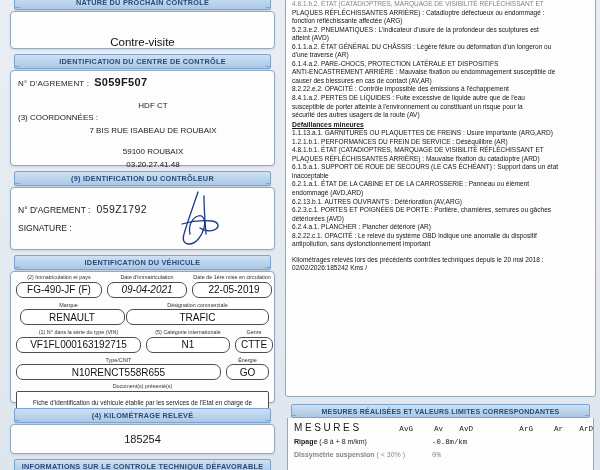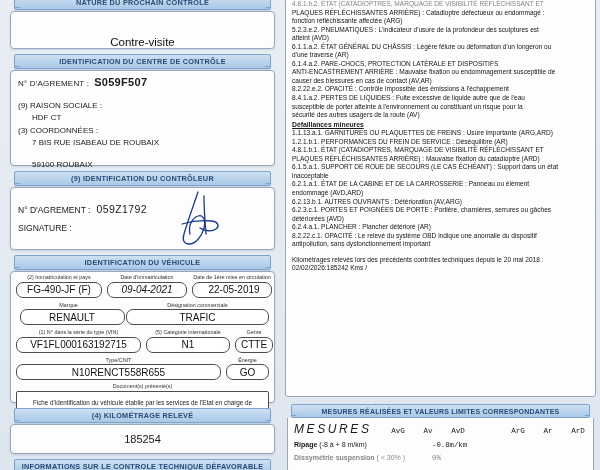--- a/index.html
+++ b/index.html
@@ -100,21 +100,21 @@
     line-height: 12.5px;
   }
   .kv-row { display: flex; align-items: baseline; }
   .kv-label { letter-spacing: .2px; }
   .kv-strong {
     font-size: 11px;
     font-weight: bold;
     letter-spacing: .3px;
     margin-left: 5px;
   }
-  .indent { padding-left: 14px; }
+  .indent { padding-left: 14px; text-align: center; }
   .gap-line { height: 9px; }
 
   .controleur-card {
     height: 63px;
     padding: 12px 0 0 7px;
     font-size: 8.5px;
     line-height: 18px;
     position: relative;
   }
   .controleur-card .agr-val {
@@ -257,25 +257,24 @@
     margin: 0 2px;
     padding: 4px 0 0 6px;
     height: 54px;
     box-sizing: border-box;
     overflow: hidden;
   }
   .mh-row { display: flex; align-items: baseline; font-size: 8px; }
   .mh-title {
     width: 118px;
     letter-spacing: 2.6px;
-    font-size: 12px;
-    font-style: italic;
+    font-size: 10px;
   }
   .mh-cols { display: flex; font-family: "Liberation Mono", monospace; font-size: 7.6px; }
-  .mh-cols span { width: 30px; text-align: center; }
+  .mh-cols span { width: 30px; text-align: right; }
   .mh-gap { width: 22px; }
 
   .m-row {
     display: flex;
     align-items: baseline;
     margin-top: 5px;
     font-size: 7px;
   }
   .m-name { width: 118px; font-weight: bold; }
   .m-name em { font-style: normal; font-weight: normal; }
@@ -304,21 +303,20 @@
 
     <div class="banner" style="margin-top:5px;">
       <span>IDENTIFICATION DU CENTRE DE CONTRÔLE</span>
     </div>
     <div class="card centre-card">
       <div class="kv-row">
         <span class="kv-label">N° D'AGREMENT :</span>
         <span class="kv-strong">S059F507</span>
       </div>
       <div class="gap-line"></div>
-      <div>(9) RAISON SOCIALE :</div>
       <div class="indent">HDF CT</div>
       <div>(3) COORDONNÉES :</div>
       <div class="indent">7 BIS RUE ISABEAU DE ROUBAIX</div>
       <div class="gap-line"></div>
       <div class="indent">59100 ROUBAIX</div>
       <div class="indent">03.20.27.41.48</div>
     </div>
 
     <div class="banner" style="margin-top:5px;">
       <span>(9) IDENTIFICATION DU CONTRÔLEUR</span>

